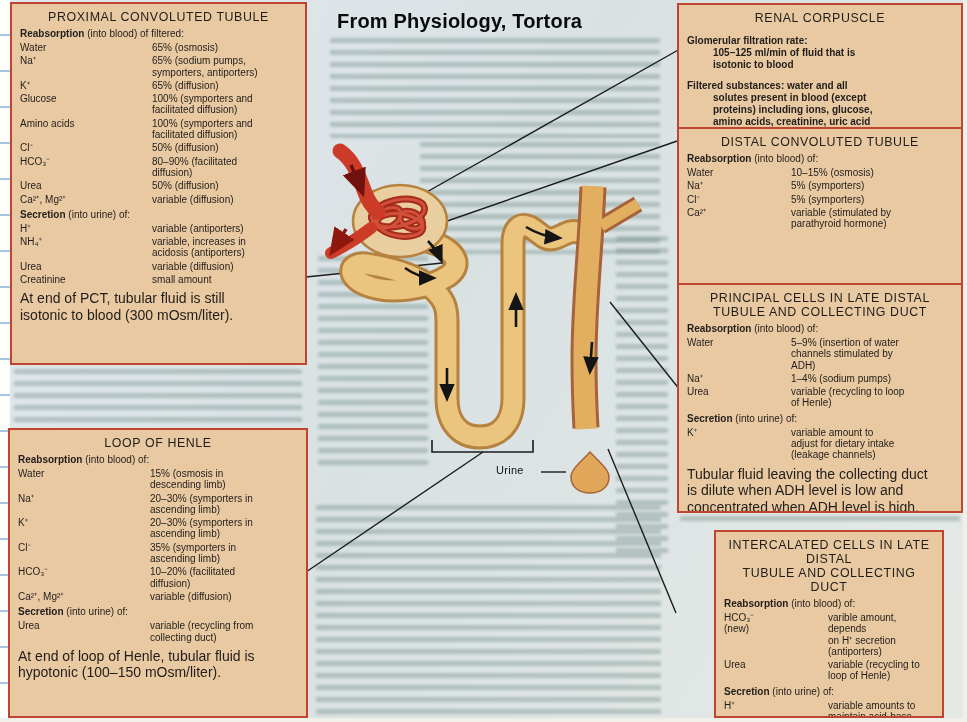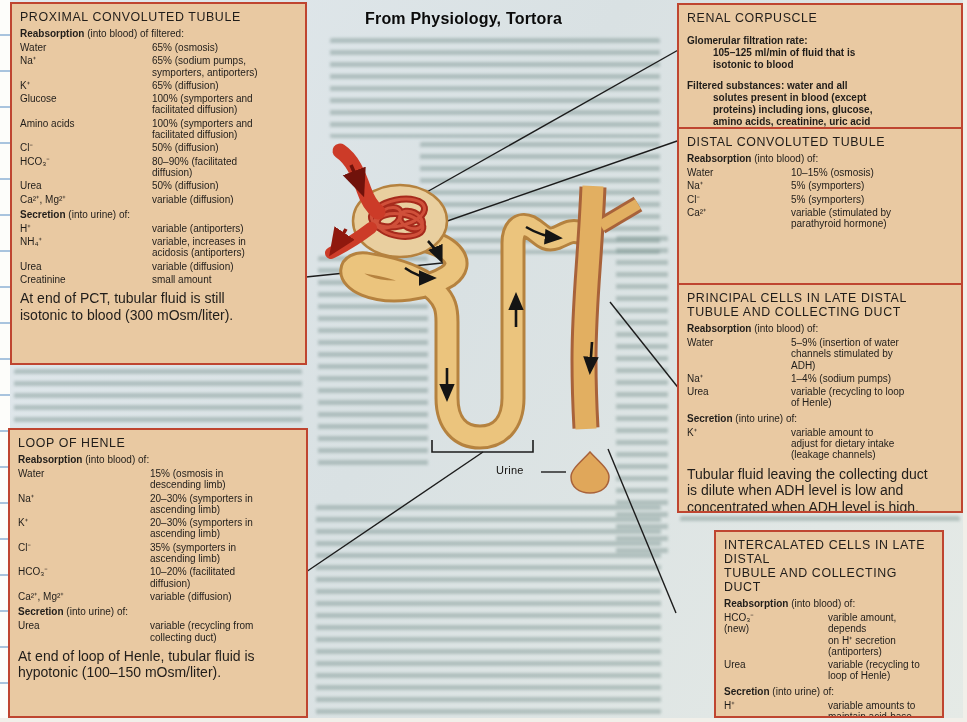--- a/index.html
+++ b/index.html
@@ -9,34 +9,34 @@
   .ruled{position:absolute;left:0;top:0;width:10px;height:722px;z-index:0;
     background:repeating-linear-gradient(180deg,#fdfdfa 0 34px,#a9c4de 34px 36px);}
   .edge-b{position:absolute;left:0;bottom:0;width:967px;height:4px;background:#f1efe9;z-index:0;}
   .edge-r{position:absolute;right:0;top:0;width:4px;height:722px;background:#f1efe9;z-index:0;}
   .fuzz{position:absolute;z-index:1;opacity:.7;filter:blur(1.4px);border-radius:2px;
     background:repeating-linear-gradient(180deg,rgba(104,132,128,.55) 0 5px,rgba(104,132,128,0) 5px 12px);}
   .gapwarm{position:absolute;z-index:1;background:#e4cec0;}
   .art{position:absolute;left:0;top:0;z-index:2;}
   .panel{position:absolute;z-index:4;background:#e9c9a2;border:2px solid #bf4530;
     box-sizing:border-box;padding:5px 8px 4px;color:#201d1a;overflow:hidden;}
-  .ptitle{text-align:left;font-size:12.4px;letter-spacing:.6px;margin:1px 0 4px;white-space:pre-line;}
+  .ptitle{text-align:center;font-size:12.4px;letter-spacing:.6px;margin:1px 0 4px;white-space:pre-line;}
   .hline{margin:4px 0 3px;font-size:10px;}
   .row{display:grid;grid-template-columns:132px 1fr;margin:2px 0;font-size:10px;line-height:1.13;}
   .rightcol .row{grid-template-columns:104px 1fr;}
   .lbl,.val{white-space:pre-line;}
   .lead{margin:10px 0 4px;font-size:10px;line-height:1.18;padding-left:26px;text-indent:-26px;white-space:pre-line;font-weight:bold;}
   .foot{margin:5px 0 0;font-size:14px;line-height:1.18;white-space:pre-line;}
   #panel-pct{left:10px;top:2px;width:297px;height:363px;}
   #panel-loh{left:8px;top:428px;width:300px;height:290px;}
   #panel-rc{left:677px;top:3px;width:286px;height:128px;}
   #panel-dct{left:677px;top:127px;width:286px;height:183px;}
   #panel-pcells{left:677px;top:283px;width:286px;height:230px;font-size:11.2px;}
   #panel-icells{left:714px;top:530px;width:230px;height:188px;}
-  .src{position:absolute;left:337px;top:10px;z-index:5;font-weight:bold;font-size:16px;color:#0a0a0a;letter-spacing:.2px;margin-left:28px;}
+  .src{position:absolute;left:337px;top:10px;z-index:5;font-weight:bold;font-size:20px;color:#0a0a0a;letter-spacing:.2px;}
   .urine{position:absolute;left:496px;top:464px;z-index:5;font-size:11px;color:#141210;letter-spacing:.3px;}
 </style>
 </head>
 <body>
 
 <div class="screen">
 
   <div class="ruled"></div>
   <div class="edge-b"></div>
   <div class="edge-r"></div>

